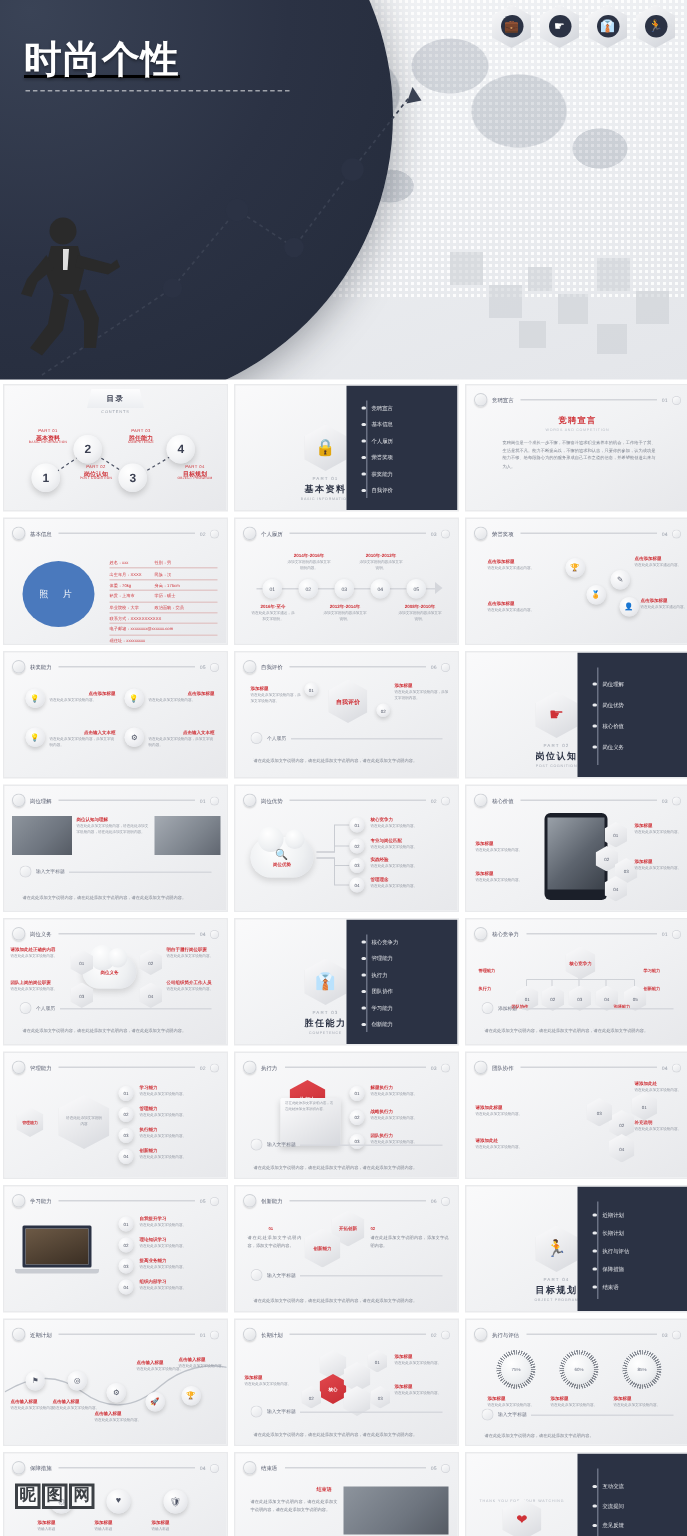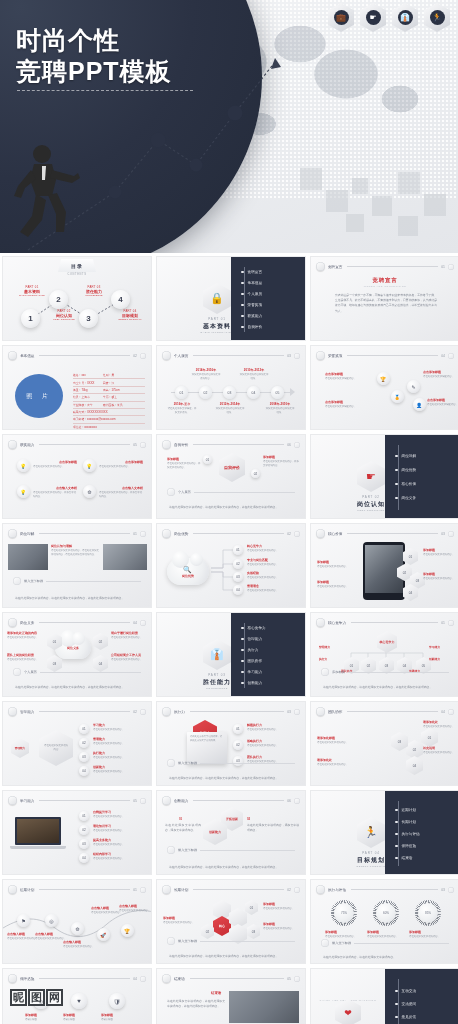--- a/index.html
+++ b/index.html
@@ -39,21 +39,21 @@
   .hero-squares i {
     position: absolute; display: block;
     background: rgba(203,206,211,.55);
   }
   .hero-circle {
     position: absolute; left: -128px; top: -118px;
     width: 390px; height: 390px; border-radius: 50%;
     background: radial-gradient(circle at 38% 32%, #3a4356 0%, #2b3244 48%, #222938 100%);
     box-shadow: 0 6px 26px rgba(20,25,38,.38);
   }
-  .hero-text { position: absolute; left: 16px; top: 26px; width: 230px; z-index: 6; }
+  .hero-text { position: absolute; left: 16px; top: 26px; width: 230px; z-index: 6; text-decoration: underline; }
   .hero-title-1, .hero-title-2 {
     color: #ffffff; font-weight: 700; letter-spacing: 1px;
     line-height: 1.14; text-shadow: 0 1px 2px rgba(0,0,0,.35);
   }
   .hero-title-1 { font-size: 25px; }
   .hero-title-2 { font-size: 25px; margin-top: 2px; }
   .hero-rule {
     width: 176px; height: 0; margin: 5px 0 4px 1px;
     border-top: 1px dashed rgba(255,255,255,.55);
   }
@@ -366,21 +366,20 @@
       <path d="M40 30 L62 36 L66 33 L68 38 L60 43 L38 38 Z" fill="#2a2a2a"></path>
       <path d="M19 30 L6 46 L2 56 L9 58 L13 48 L24 39 Z" fill="#2a2a2a"></path>
       <path d="M24 54 L20 76 L8 92 L16 97 L30 80 L34 60 Z" fill="#2a2a2a"></path>
       <path d="M36 55 L44 74 L44 92 L52 92 L54 72 L45 53 Z" fill="#2a2a2a"></path>
     </svg>
 
     <div class="hero-circle"></div>
 
     <div class="hero-text">
       <div class="hero-title-1">时尚个性</div>
-      <div class="hero-title-2">竞聘PPT模板</div>
       <div class="hero-rule"></div>
     </div>
 
     <div class="hexrow">
       <div class="hex">
         <div class="plate"></div>
           <div class="disc">💼</div>
       </div>
       <div class="hex">
         <div class="plate"></div>

